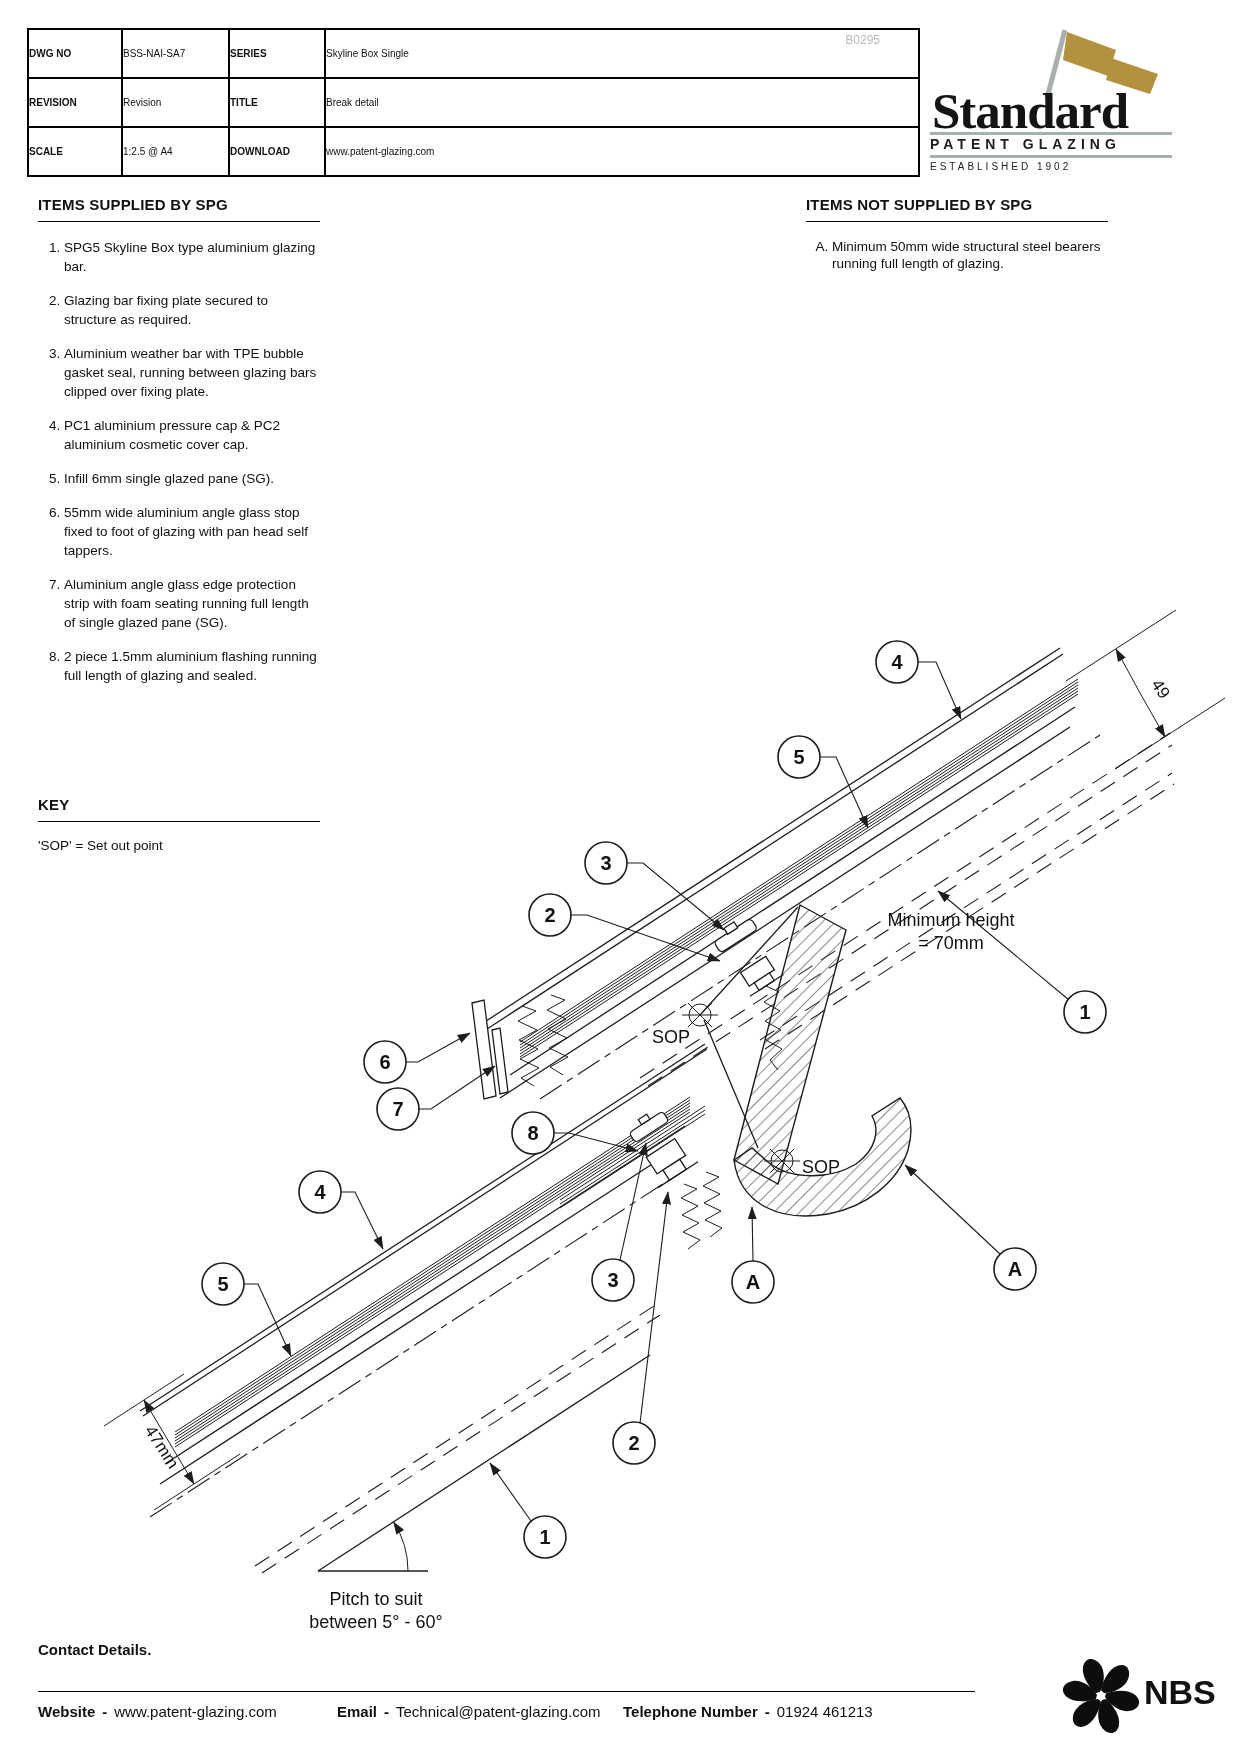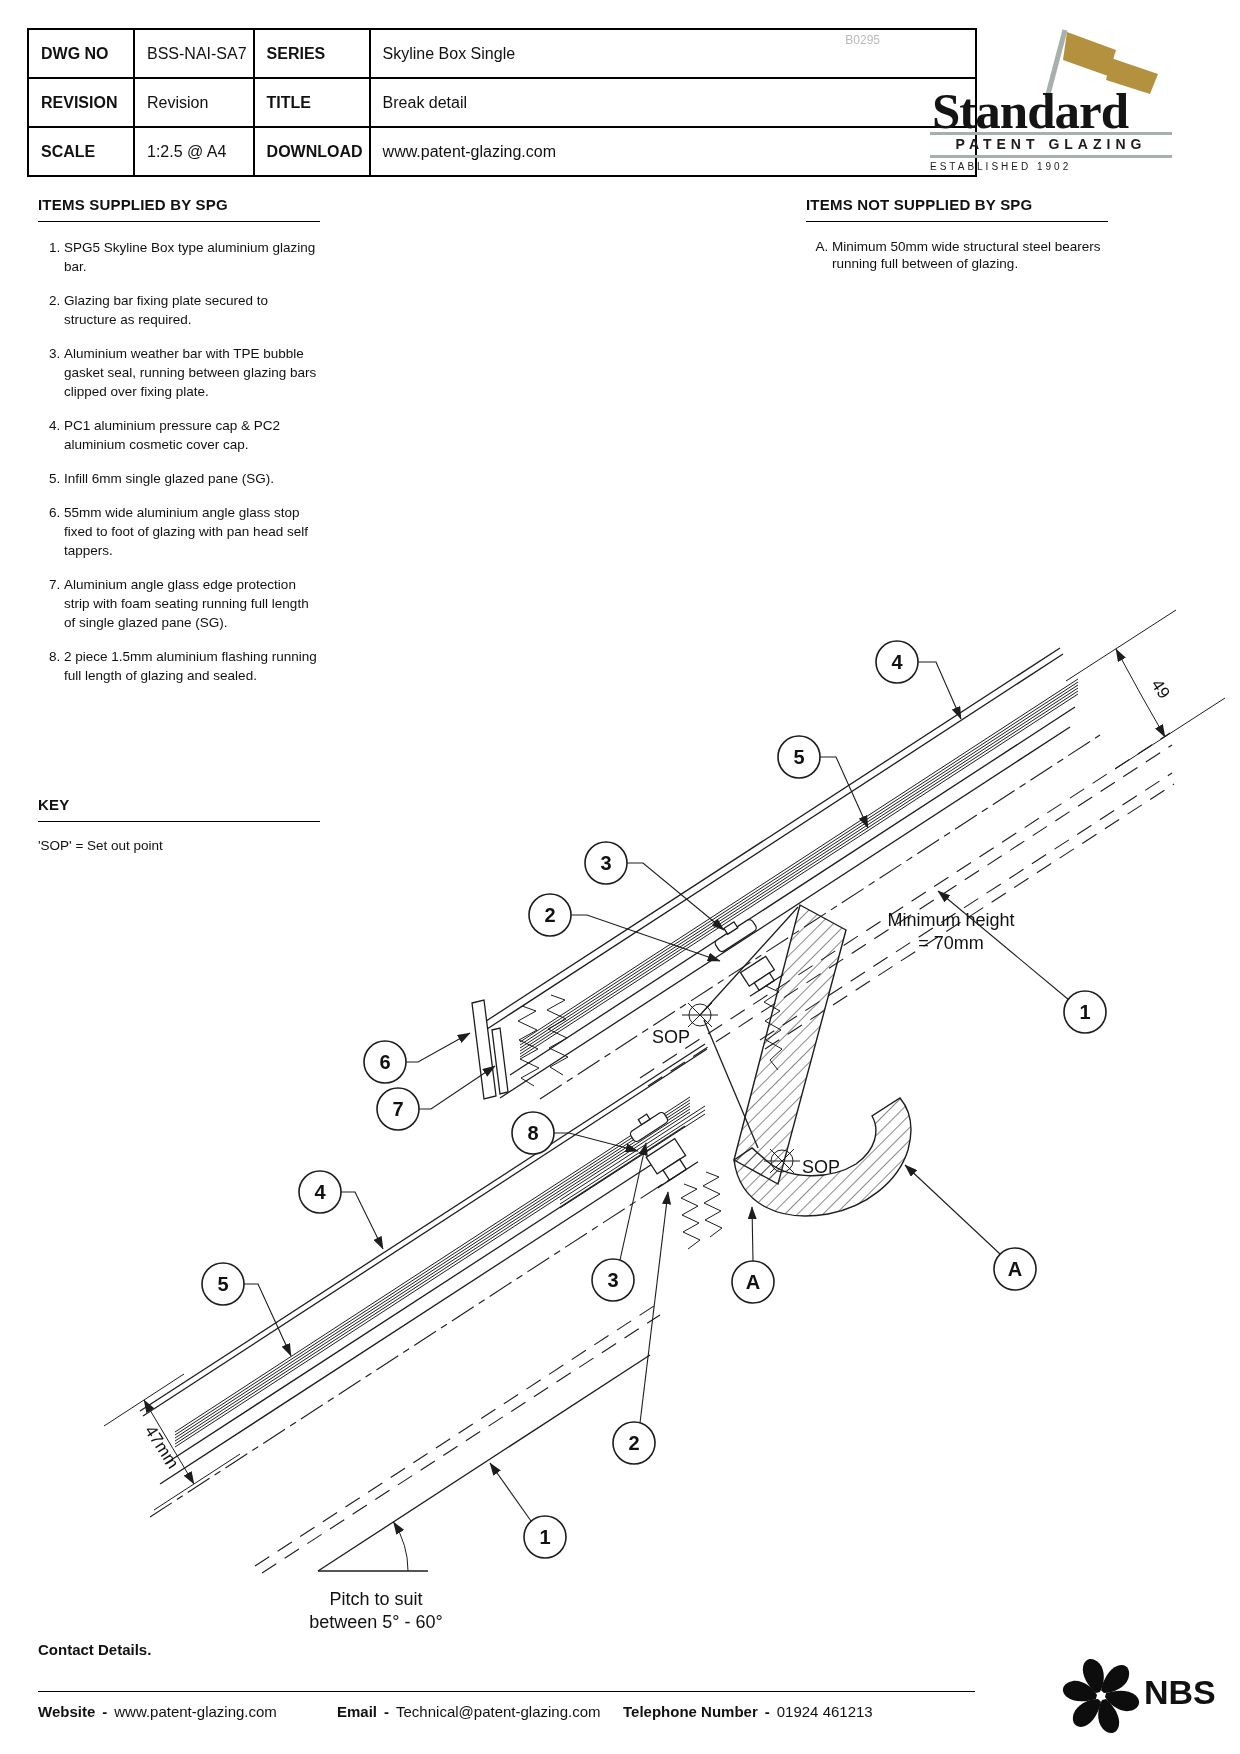--- a/index.html
+++ b/index.html
@@ -1,32 +1,32 @@
 <!DOCTYPE html>
 <html><head>
 <meta charset="utf-8">
 <style>
   html,body{margin:0;padding:0;background:#e8e8e8;}
   #page{position:relative;width:1240px;height:1754px;background:#ffffff;margin:0 auto;
         font-family:"Liberation Sans",sans-serif;color:#111;overflow:hidden;}
   
   #titleblock{position:absolute;left:27px;top:28px;border-collapse:collapse;table-layout:fixed;}
-  #titleblock td{border:2px solid #000;height:47px;vertical-align:middle;padding:0 6px 0 12px;
-                 font-size:16px;white-space:nowrap;overflow:hidden;}
+  #titleblock td{border:2px solid #000;height:47px;vertical-align:middle;padding:0 6px 0 0;
+                 font-size:10px;white-space:nowrap;overflow:hidden;}
   #titleblock td.lbl{font-weight:bold;}
   .c1{width:86px;} .c2{width:99px;} .c3{width:88px;} .c4{width:586px;}
   #watermark{position:absolute;left:795px;top:33px;width:85px;text-align:right;
              font-size:12px;color:#b9b9b9;}
   
   #logo{position:absolute;left:930px;top:22px;width:245px;}
   #logo-name{font-family:"Liberation Serif",serif;font-weight:bold;font-size:51px;
              letter-spacing:-1px;color:#141414;position:absolute;left:2px;top:60px;}
   #logo-rule1,#logo-rule2{position:absolute;left:0;width:242px;height:3px;background:#a8b0ab;}
   #logo-rule1{top:110px;} #logo-rule2{top:133px;}
-  #logo-sub{position:absolute;left:0;top:114px;width:242px;text-align:center;font-weight:bold;
+  #logo-sub{position:absolute;left:0;top:114px;width:242px;text-align:left;font-weight:bold;
             font-size:14px;letter-spacing:5px;color:#1c1c1c;white-space:nowrap;}
   #logo-est{position:absolute;left:0;top:139px;width:242px;font-weight:normal;
             font-size:10px;letter-spacing:3px;color:#1c1c1c;}
   
   .colhead{font-weight:bold;font-size:15px;letter-spacing:.2px;}
   .colrule{height:0;border-top:1.5px solid #000;margin-top:8px;}
   #supplied{position:absolute;left:38px;top:196px;width:282px;}
   #notsupplied{position:absolute;left:806px;top:196px;width:302px;}
   #supplied ol{margin:16px 0 0 0;padding-left:26px;font-size:13.5px;line-height:19px;}
   #supplied li{margin-bottom:15px;}
@@ -114,21 +114,21 @@
       <li>55mm wide aluminium angle glass stop fixed to foot of glazing with pan head self tappers.</li>
       <li>Aluminium angle glass edge protection strip with foam seating running full length of single glazed pane (SG).</li>
       <li>2 piece 1.5mm aluminium flashing running full length of glazing and sealed.</li>
     </ol>
   </div>
 
   <div id="notsupplied">
     <div class="colhead"><span>ITEMS </span><span class="und">NOT</span><span> SUPPLIED BY SPG</span></div>
     <div class="colrule"></div>
     <ol>
-      <li>Minimum 50mm wide structural steel bearers running full between of glazing.</li>
+      <li>Minimum 50mm wide structural steel bearers running full length of glazing.</li>
     </ol>
   </div>
 
   <div id="keyblock">
     <div class="colhead">KEY</div>
     <div class="colrule"></div>
     <div id="keytext">'SOP' = Set out point</div>
   </div>
 
   <svg id="drawing" viewBox="0 0 1240 1754">

